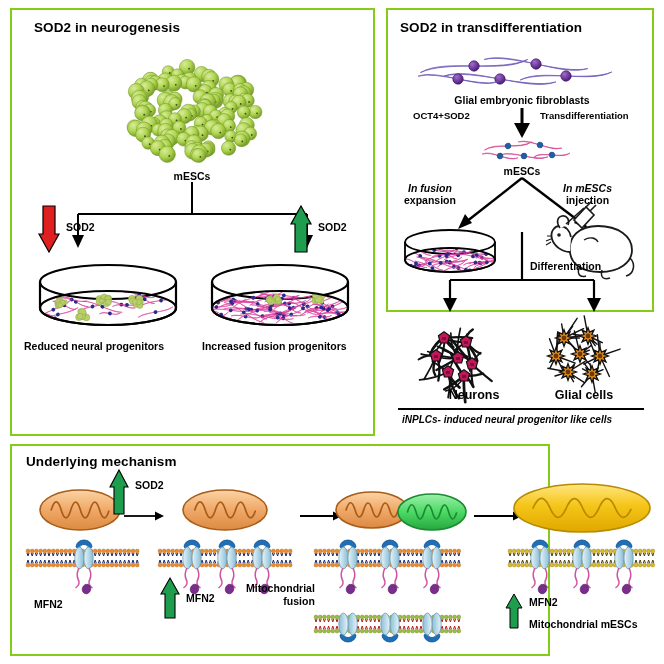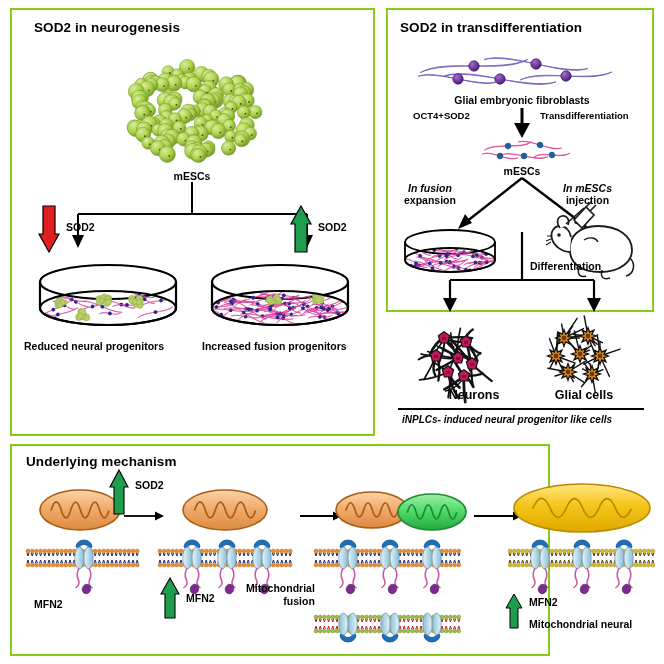--- a/index.html
+++ b/index.html
@@ -1779,15 +1779,15 @@
 
     <div class="abs" style="left:234px;top:136px;font-size:10.5px;font-weight:bold;text-align:right;line-height:13px;">
       <span>Mitochondrial</span><br>
       <span>fusion</span>
     </div>
 
     <svg class="abs" style="left:493px;top:148px;" width="18" height="36">
       <path d="M9,0 L17,14 L13,14 L13,34 L5,34 L5,14 L1,14 Z" fill="#1f9d4e" stroke="#000" stroke-width="1"></path>
     </svg>
     <div class="lbl" style="left:517px;top:150px;">MFN2</div>
-    <div class="lbl" style="left:517px;top:172px;">Mitochondrial neural</div>
+    <div class="lbl" style="left:517px;top:172px;">Mitochondrial mESCs</div>
   </div>
 </div>
 
 </body></html>

